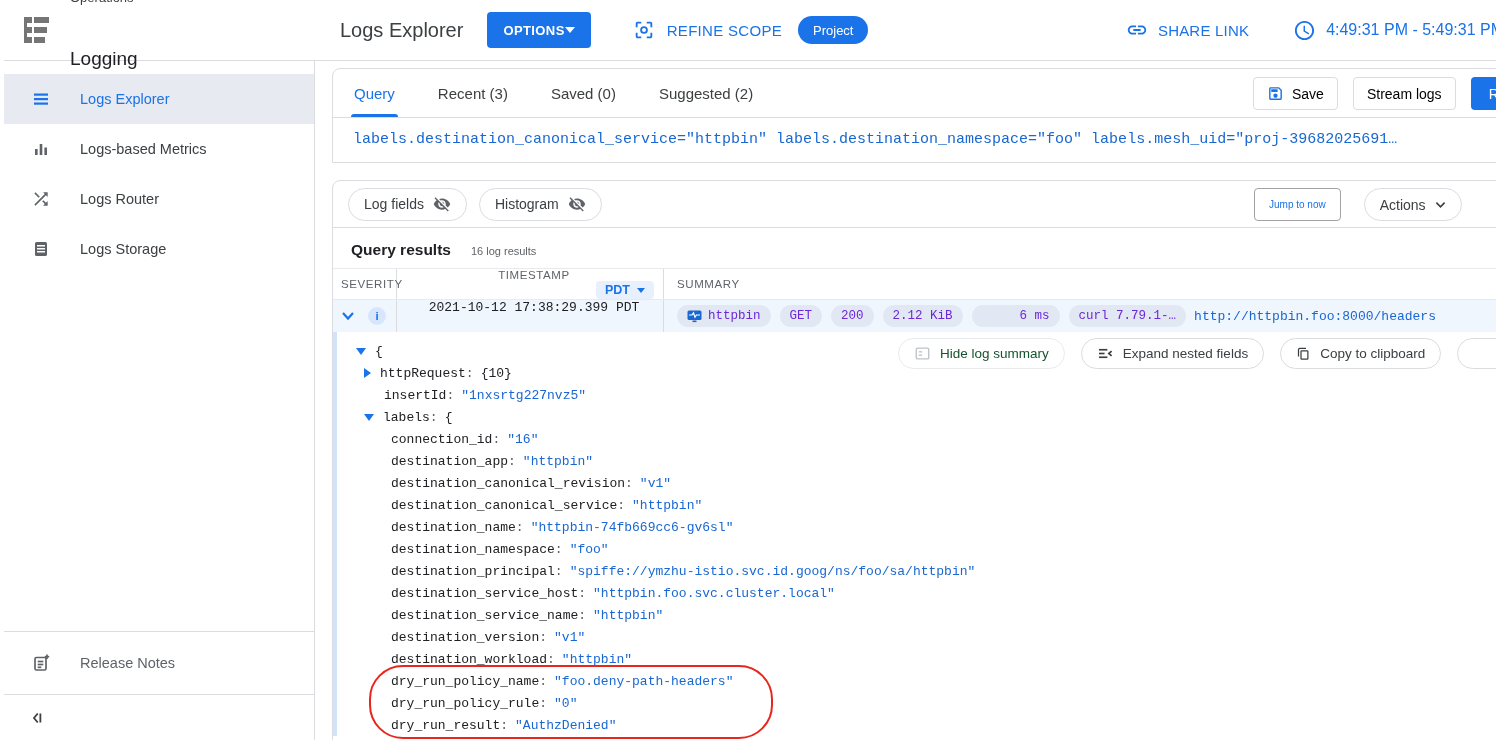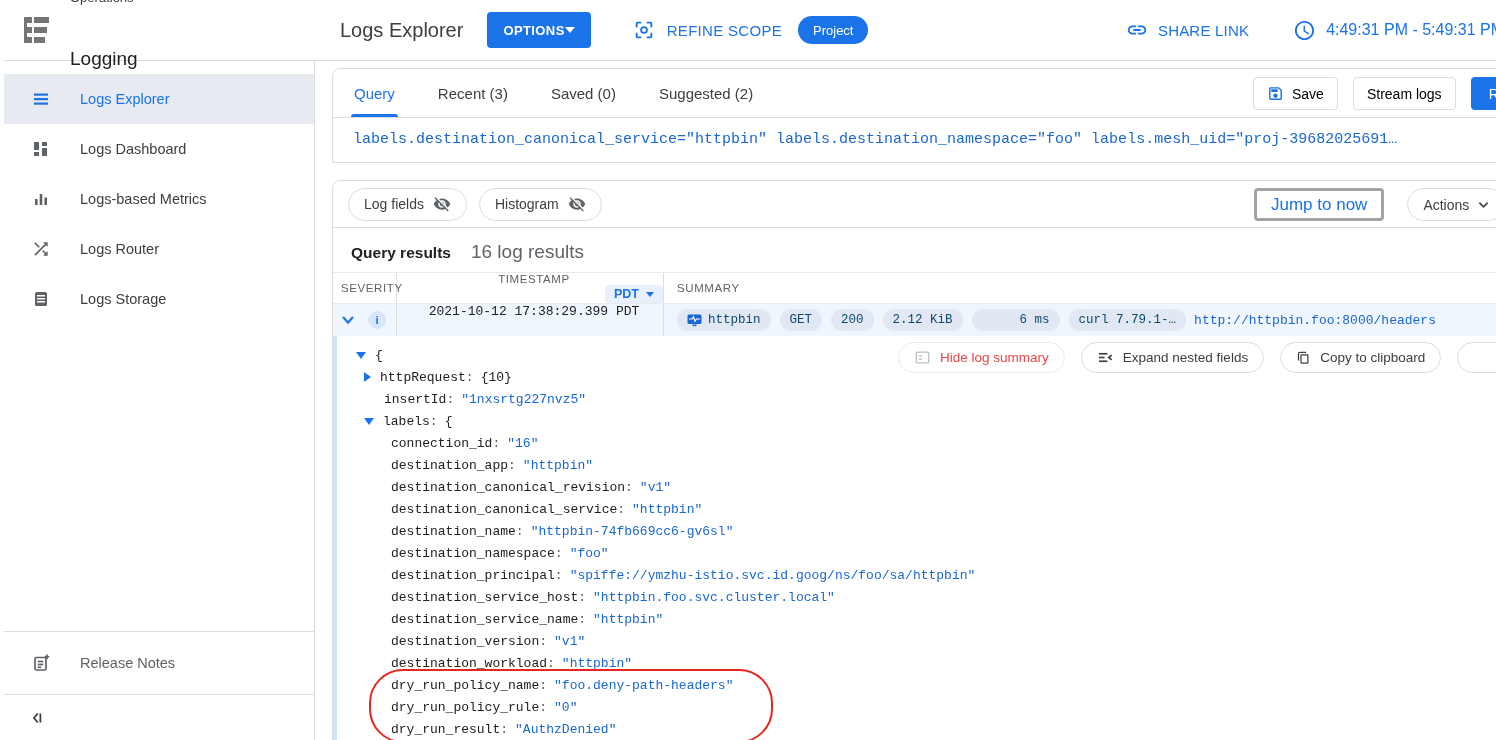--- a/index.html
+++ b/index.html
@@ -70,61 +70,61 @@
 
   
   .results-card { position:absolute; left:332px; top:180px; width:1400px; height:566px;
     border:1px solid #dadce0; border-radius:8px 0 0 0; background:#fff; }
   .toolbar-row { height:47px; display:flex; align-items:center; gap:12px; padding:0 15px;
     border-bottom:1px solid #dadce0; position:relative; }
   .pill { border:1px solid #dadce0; border-radius:17px; height:33px; padding:0 15px;
     background:#fff; display:inline-flex; align-items:center; gap:9px; font-size:14px;
     color:#3c4043; cursor:pointer; font-family:"Liberation Sans",sans-serif; }
   .toolbar-right { position:absolute; left:921px; top:7px; display:flex; gap:23px; align-items:center; }
-  .btn-jump { border:3px solid #a3a3a3; background:#fff; color:#1a73e8; border-radius:4px;
-    height:33px; padding:0 14px; font-size:17px; cursor:pointer; font-family:"Liberation Sans",sans-serif; }
+  .btn-jump { border:1px solid #a3a3a3; background:#fff; color:#1a73e8; border-radius:4px;
+    height:33px; padding:0 14px; font-size:10px; cursor:pointer; font-family:"Liberation Sans",sans-serif; }
   .results-head { display:flex; align-items:baseline; padding:13px 0 9px 18px; gap:20px; }
   .results-title { font-size:15.5px; font-weight:bold; color:#202124; }
-  .results-count { font-size:19px; color:#5f6368; }
+  .results-count { font-size:11px; color:#5f6368; }
 
   .grid-row { display:flex; align-items:center; }
   .col-sev { width:64px; align-self:stretch; display:flex; align-items:center;
     border-right:1px solid #dadce0; }
   .col-ts { width:267px; align-self:stretch; display:flex; align-items:center;
     border-right:1px solid #dadce0; padding-left:8px;flex-direction:column; }
   .col-sum { flex:1; align-self:stretch; display:flex; align-items:center; padding-left:13px; overflow:hidden; }
   .table-head { height:32px; border-top:1px solid #e8eaed; border-bottom:1px solid #e8eaed; }
   .th { font-size:11.5px; color:#5f6368; letter-spacing:.6px; }
   .table-head .col-sev { padding-left:8px; }
-  .tz-chip { margin-left:auto; margin-right:0; background:#e8f0fe; color:#1a73e8;
+  .tz-chip { margin-left:auto; margin-right:9px; background:#e8f0fe; color:#1a73e8;
     border-radius:4px; height:24px; padding:0 9px; display:inline-flex; align-items:center;
     gap:7px; font-size:12.5px; font-weight:bold; cursor:pointer; }
   .caret-down-blue { width:0; height:0; border-left:4px solid transparent;
     border-right:4px solid transparent; border-top:5px solid #1a73e8; }
 
   .log-row { height:32px; background:#f0f6fe; cursor:pointer; }
   .expander { margin-left:8px; cursor:pointer; }
   .info-dot { margin-left:13px; width:18px; height:18px; border-radius:50%; background:#d7e6fc;
     color:#1a73e8; font-size:11.5px; font-weight:bold; display:inline-flex; align-items:center;
     justify-content:center; cursor:pointer; }
   .mono { font-family:"Liberation Mono",monospace; }
   .ts-text { font-size:13px; color:#202124; white-space:nowrap; }
   .chips { display:flex; align-items:center; gap:9px; white-space:nowrap; }
   .chip { background:#e2e8f3; border-radius:11px; height:22px; padding:0 10px;
     display:inline-flex; align-items:center; gap:6px; font-family:"Liberation Mono",monospace;
-    font-size:12.5px; color:#0c4a6e; }
+    font-size:12.5px; color:#6d28d9; }
   .chip.wide { width:88px; justify-content:flex-end; }
   .url-text { font-family:"Liberation Mono",monospace; font-size:13px; color:#1967d2; margin-left:8px; white-space:nowrap; }
 
   
   .detail-area { position:relative; height:402px; padding-top:8px; }
   .detail-bar { position:absolute; left:0; top:0; bottom:-2px; width:4px; background:#d2e3fc; }
   .detail-actions { position:absolute; left:565px; top:6px; display:flex; gap:16px; }
   .pill.small { height:31px; font-size:13.5px; }
-  .pill.disabled { color:#ef4444; border-color:#e8eaed; cursor:default; }
+  .pill.disabled { color:#14532d; border-color:#e8eaed; cursor:default; }
   .pill.ghost { width:60px; }
 
   .jtree { font-family:"Liberation Mono",monospace; font-size:13px; color:#202124; }
   .jrow { height:22px; display:flex; align-items:center; white-space:nowrap; }
   .ind0 { padding-left:23px; } .ind1t { padding-left:31px; }
   .ind1 { padding-left:51px; } .ind2 { padding-left:58px; }
   .tg { display:inline-block; margin-right:9px; cursor:pointer; }
   .tg.down { width:0; height:0; border-left:5px solid transparent; border-right:5px solid transparent;
     border-top:7px solid #1a73e8; }
   .tg.right { width:0; height:0; border-top:5px solid transparent; border-bottom:5px solid transparent;
@@ -164,31 +164,20 @@
           <rect x="3" y="4.5" width="14" height="2.2"></rect>
             <rect x="3" y="9" width="14" height="2.2"></rect>
             <rect x="3" y="13.5" width="14" height="2.2"></rect>
         </svg>
       </span>
       <span class="nav-label">Logs Explorer</span>
     </div>
     <div class="nav-item">
       <span>
         <svg width="20" height="20" viewBox="0 0 20 20" fill="currentColor">
-          <rect x="3" y="3" width="5" height="8"></rect>
-            <rect x="3" y="13" width="5" height="4"></rect>
-          <rect x="11" y="3" width="5" height="4"></rect>
-            <rect x="11" y="9" width="5" height="8"></rect>
-        </svg>
-      </span>
-      <span class="nav-label">Logs Dashboard</span>
-    </div>
-    <div class="nav-item">
-      <span>
-        <svg width="20" height="20" viewBox="0 0 20 20" fill="currentColor">
           <rect x="4" y="10" width="2.6" height="6"></rect>
             <rect x="8.7" y="5" width="2.6" height="11"></rect>
             <rect x="13.4" y="8.5" width="2.6" height="7.5"></rect>
         </svg>
       </span>
       <span class="nav-label">Logs-based Metrics</span>
     </div>
     <div class="nav-item">
       <span>
         <svg width="20" height="20" viewBox="0 0 24 24" fill="currentColor">

